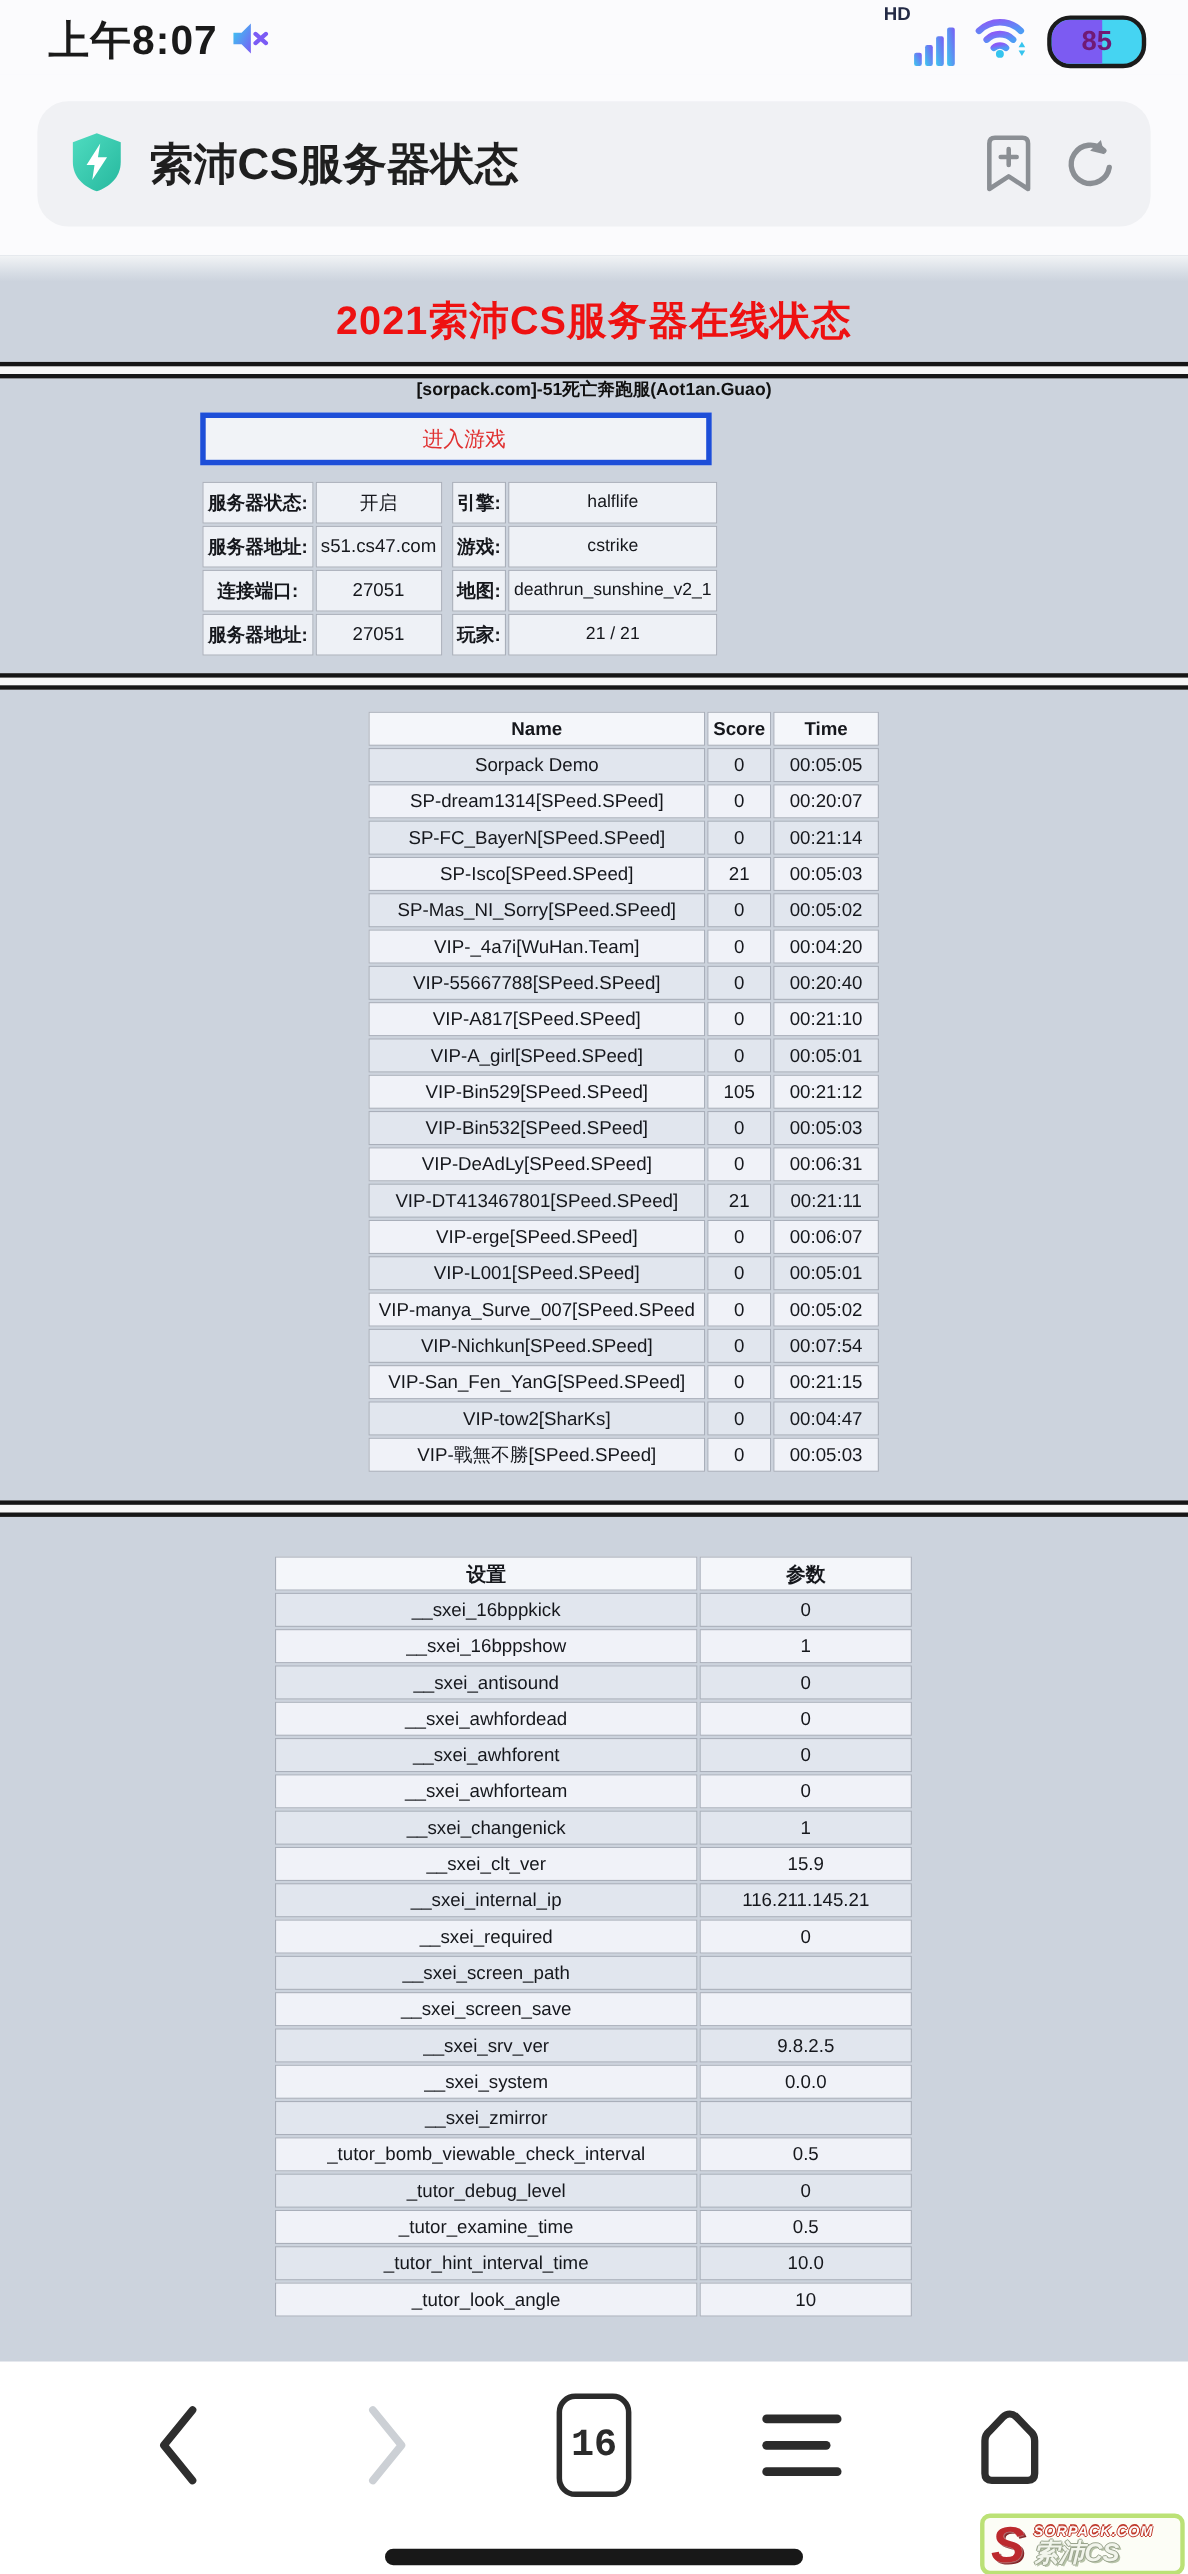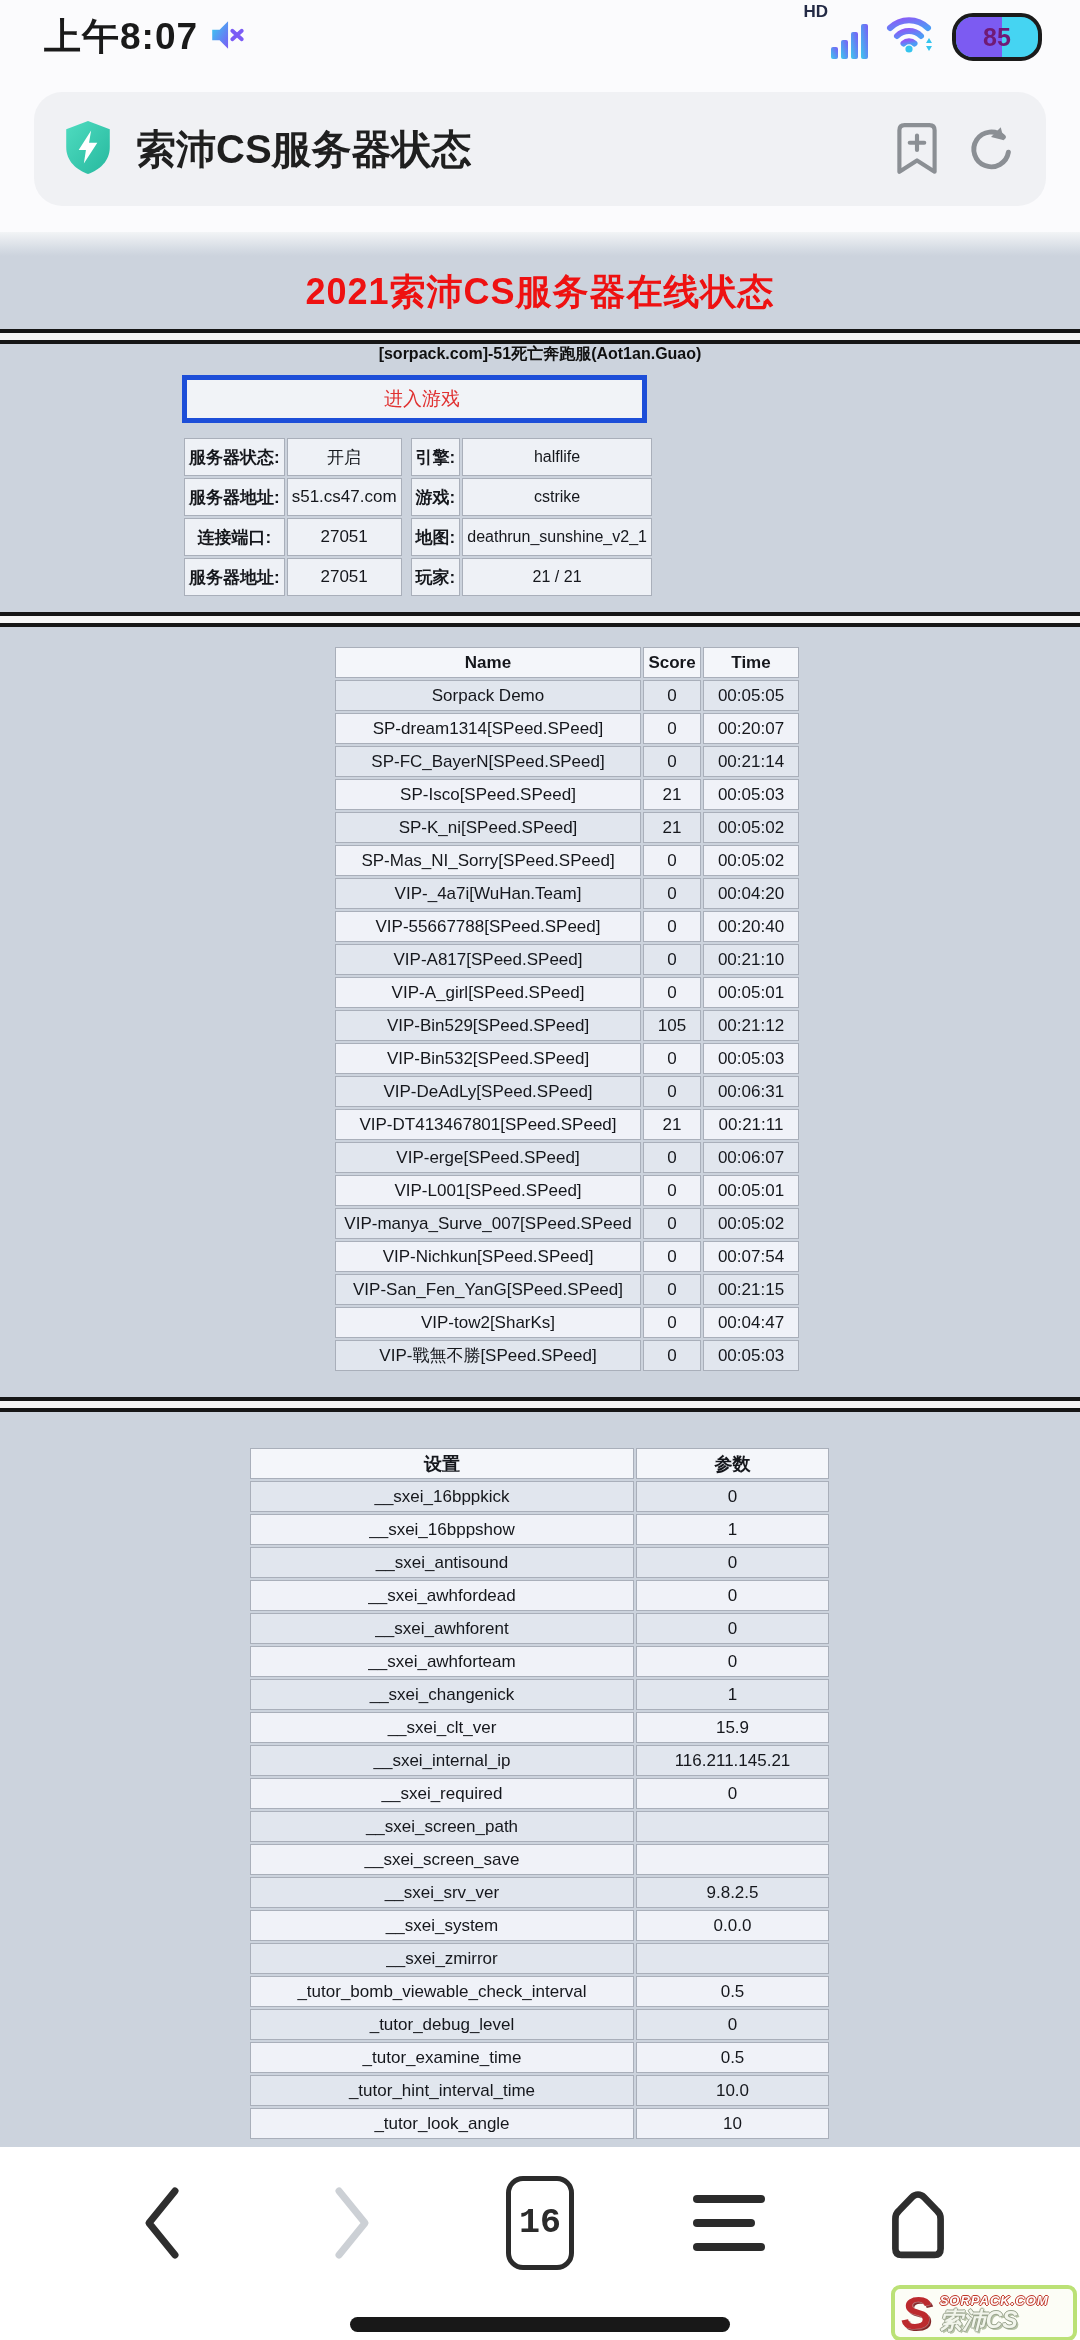--- a/index.html
+++ b/index.html
@@ -263,25 +263,20 @@
             <td>SP-FC_BayerN[SPeed.SPeed]</td>
             <td>0</td>
             <td>00:21:14</td>
           </tr>
           <tr>
             <td>SP-Isco[SPeed.SPeed]</td>
             <td>21</td>
             <td>00:05:03</td>
           </tr>
           <tr>
-            <td>SP-K_ni[SPeed.SPeed]</td>
-            <td>21</td>
-            <td>00:05:02</td>
-          </tr>
-          <tr>
             <td>SP-Mas_NI_Sorry[SPeed.SPeed]</td>
             <td>0</td>
             <td>00:05:02</td>
           </tr>
           <tr>
             <td>VIP-_4a7i[WuHan.Team]</td>
             <td>0</td>
             <td>00:04:20</td>
           </tr>
           <tr>

